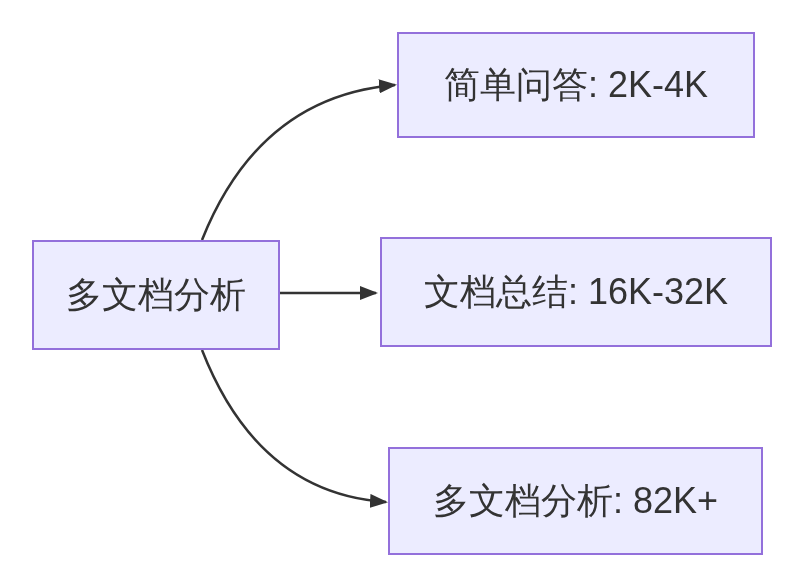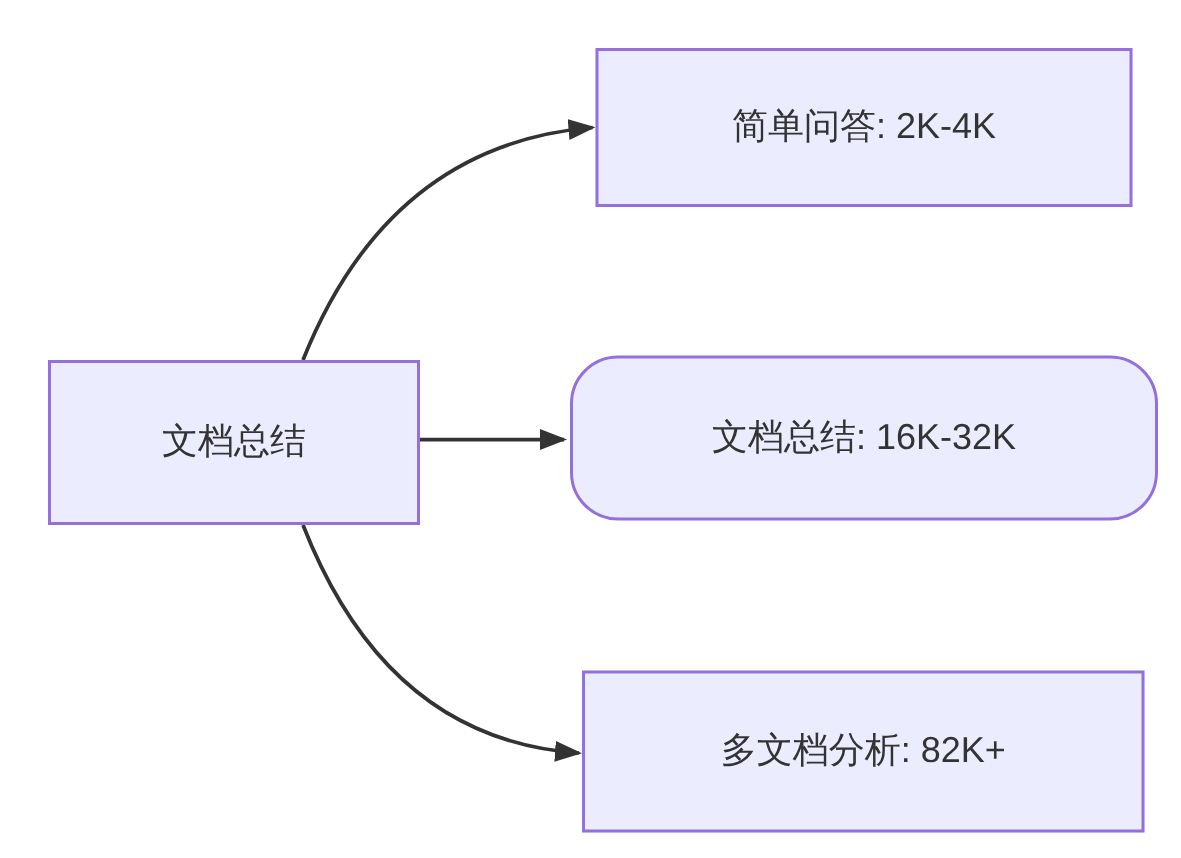--- a/index.html
+++ b/index.html
@@ -31,47 +31,47 @@
   .node {
     position: absolute;
     box-sizing: border-box;
     background: var(--node-fill, #ECECFF);
     border: 2.5px solid var(--node-border, #9370DB);
     display: flex;
     align-items: center;
     justify-content: center;
     text-align: left;
     color: var(--text, #333333);
-    font-size: 24px;
+    font-size: 36px;
     line-height: 1.2;
     white-space: nowrap;
   }
   .node-root   { left: 32px;  top: 240px; width: 248px; height: 110px; }
   .node-qa     { left: 397px; top: 32px;  width: 358px; height: 106px; }
-  .node-doc    { left: 380px; top: 237px; width: 392px; height: 110px; border-radius: 32px; }
+  .node-doc    { left: 380px; top: 237px; width: 392px; height: 110px; }
   .node-multi  { left: 388px; top: 447px; width: 375px; height: 108px; }
 </style>
 </head>
 <body>
 
 <div class="canvas">
 
   <svg class="edges" viewBox="0 0 787 572" xmlns="http://www.w3.org/2000/svg" aria-hidden="true">
     <defs>
       <marker id="arrowhead" markerUnits="userSpaceOnUse" markerWidth="18" markerHeight="14" refX="16" refY="7" orient="auto">
         <path d="M0,0 L18,7 L0,14 Z" style="fill: var(--edge, #333333);"></path>
       </marker>
     </defs>
     <path class="edge" d="M202,240 C238,150 300,93 395,85" marker-end="url(#arrowhead)"></path>
     <path class="edge" d="M280,293 L376,293" marker-end="url(#arrowhead)"></path>
     <path class="edge" d="M202,350 C238,442 298,496 386,502" marker-end="url(#arrowhead)"></path>
   </svg>
 
   <div class="node node-root">
-    <span>文档总结</span>
+    <span>多文档分析</span>
   </div>
 
   <div class="node node-qa">
     <span>简单问答: 2K-4K</span>
   </div>
 
   <div class="node node-doc">
     <span>文档总结: 16K-32K</span>
   </div>
 

